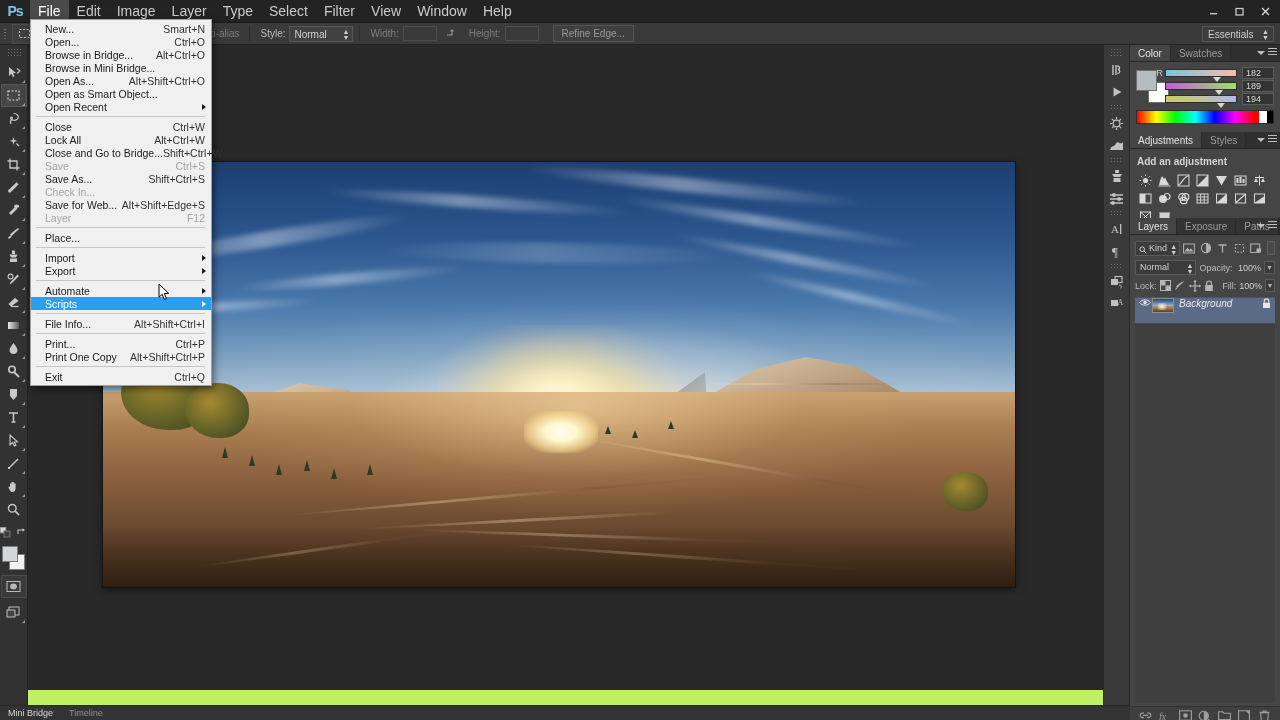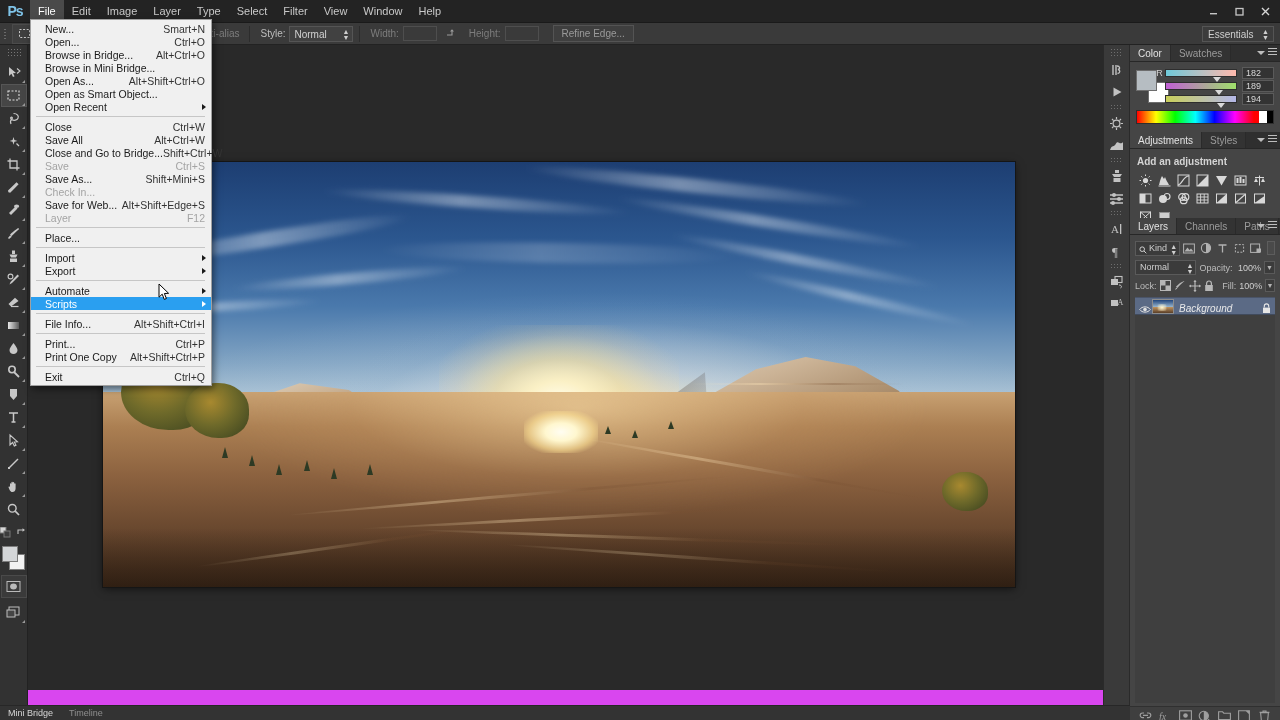--- a/index.html
+++ b/index.html
@@ -3,35 +3,35 @@
 <meta charset="utf-8">
 <style>
   * { box-sizing: border-box; margin:0; padding:0; }
   html, body {
     width: 1280px; height: 720px;
     background: #1e1e1e;
     font-family: "Liberation Sans", sans-serif;
     overflow: hidden;
     -webkit-font-smoothing: antialiased;
   }
-  #app { position: relative; width: 1280px; height: 720px; background: #d946ef; }
+  #app { position: relative; width: 1280px; height: 720px; background: #bef264; }
 
   
   .menubar {
     position: absolute; left:0; top:0; width:1280px; height:23px;
     background: #232323; display:flex; align-items:center;
     border-bottom: 1px solid #1a1a1a;
   }
   .ps-logo {
     width: 30px; height:23px; display:flex; align-items:center; justify-content:center;
     color:#7fc3e8; font-weight:bold; font-size:14px; letter-spacing:-1px;
     font-family:"Liberation Sans", sans-serif;
   }
   .menu-item {
-    padding: 0 8px; height:23px; line-height:23px; font-size:11px; color:#c9c9c9;
+    padding: 0 8px; height:23px; line-height:23px; font-size:14px; color:#c9c9c9;
     cursor:default; white-space:nowrap;
   }
   .menu-item.active { background:#4a4a4a; color:#fff; }
   .winbtns { position:absolute; right:0; top:0; height:23px; display:flex; }
   .winbtn {
     width:26px; height:23px; display:flex; align-items:center; justify-content:center;
     color:#b9b9b9; font-size:11px;
   }
   .winbtn:last-child { margin-right:2px; }
   .winbtn svg { display:block; }
@@ -260,21 +260,21 @@
   .blendsel .arr { position:absolute; right:2px; top:2px; font-size:7px; line-height:6px;}
   .small-lbl { font-size:9px; color:#bdbdbd; }
   .numbox { font-size:9px; color:#cfcfcf; width:26px; text-align:right;}
   .mini-arr { font-size:7px; color:#b3b3b3; border:1px solid #5a5a5a; background:#3b3b3b; width:11px; height:13px; text-align:center; line-height:11px;}
 
   .lockrow { display:flex; align-items:center; height:17px; gap:3px; margin-top:1px;}
   .lock-ico { width:13px;height:13px;display:flex;align-items:center;justify-content:center;color:#b7b7b7;}
 
   .layerlist { background:#3f3f3f; margin-top:3px; height:406px; }
   .layerrow {
-    display:flex; align-items:flex-end; height:18px; background:#5b6a85;
+    display:flex; align-items:flex-start; height:27px; background:#5b6a85;
     border-top:1px solid #4a5468; border-bottom:1px solid #404a5c; padding:0 3px;
   }
   .eye { width:14px; display:flex; align-items:center; justify-content:center; color:#d8d8d8;}
   .thumb-img {
     width:22px;height:15px; border:1px solid #8d8d8d; overflow:hidden; position:relative; margin-right:5px;
   }
   .ti-sky { position:absolute;left:0;top:0;width:100%;height:55%;
     background:linear-gradient(to bottom,#21457c,#9ab7cf); }
   .ti-sun { position:absolute; left:45%; top:32%; width:9px;height:7px; transform:translateX(-50%);
     background:radial-gradient(ellipse at center,#fff6cf,rgba(255,220,150,0)); }
@@ -866,21 +866,21 @@
         <div class="adj-ico">
           <svg width="13" height="13" viewBox="0 0 13 13">
               <rect x="1.5" y="2.5" width="10" height="8" fill="#cfcfcf" stroke="#8f8f8f" stroke-width="1"></rect>
             </svg>
         </div>
       </div>
     </div>
 
     <div class="panel-tabs">
       <div class="ptab on">Layers</div>
-      <div class="ptab">Channels</div>
+      <div class="ptab">Exposure</div>
       <div class="ptab">Paths</div>
       <div class="pmenu">
         <span class="tri"></span>
         <span class="bars"></span>
       </div>
     </div>
     <div class="panel-body" style="height:489px; padding:4px 5px; position:relative;">
 
       <div class="lay-filter">
         <div class="kindsel">
@@ -1067,34 +1067,34 @@
       <span class="sub"></span>
     </div>
 
     <div class="msep"></div>
 
     <div class="mrow">
       <span class="lbl">Close</span>
       <span class="acc">Ctrl+W</span>
     </div>
     <div class="mrow">
-      <span class="lbl">Save All</span>
+      <span class="lbl">Lock All</span>
       <span class="acc">Alt+Ctrl+W</span>
     </div>
     <div class="mrow">
       <span class="lbl">Close and Go to Bridge...</span>
       <span class="acc">Shift+Ctrl+W</span>
     </div>
     <div class="mrow disabled">
       <span class="lbl">Save</span>
       <span class="acc">Ctrl+S</span>
     </div>
     <div class="mrow">
       <span class="lbl">Save As...</span>
-      <span class="acc">Shift+Mini+S</span>
+      <span class="acc">Shift+Ctrl+S</span>
     </div>
     <div class="mrow disabled">
       <span class="lbl">Check In...</span>
       <span class="acc"></span>
     </div>
     <div class="mrow">
       <span class="lbl">Save for Web...</span>
       <span class="acc">Alt+Shift+Edge+S</span>
     </div>
     <div class="mrow disabled">

